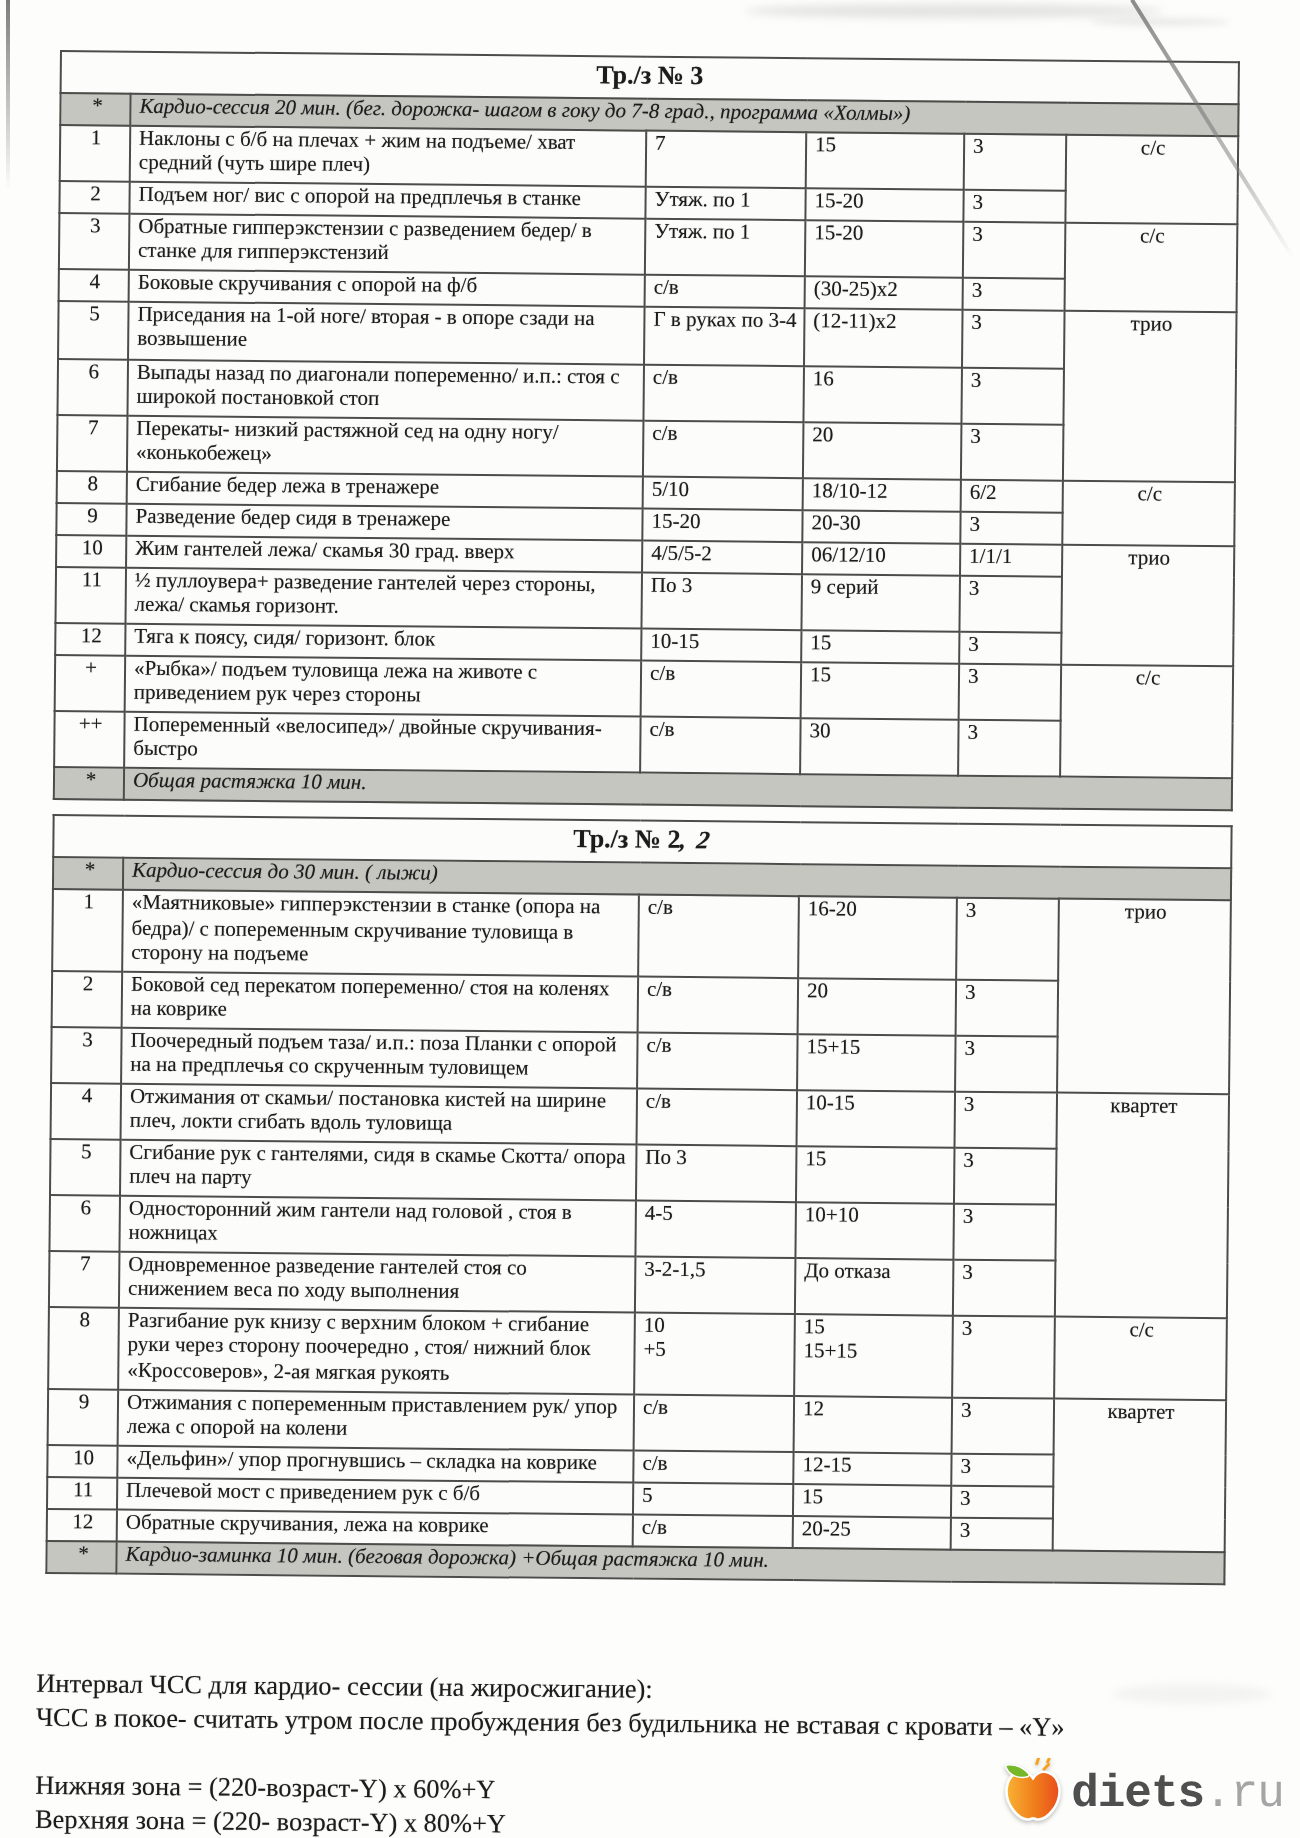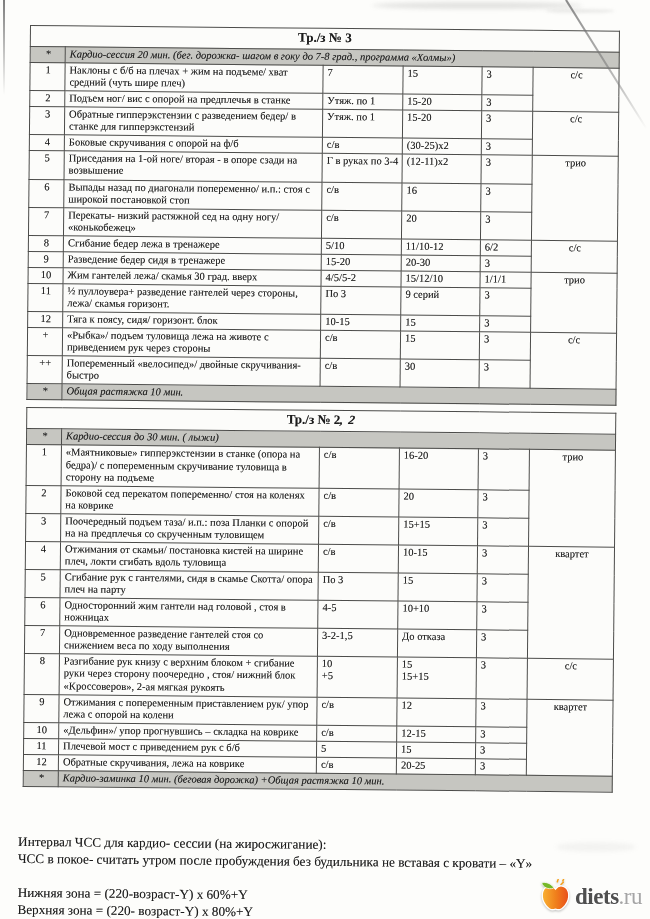--- a/index.html
+++ b/index.html
@@ -50,21 +50,21 @@
   .smudge-b{position:absolute;left:545px;top:9px;width:70px;height:4px;border-radius:50%;
     background:rgba(95,95,95,.12);filter:blur(1.5px);}
   .edge-left{position:absolute;left:3px;top:0;width:2px;height:95px;
     background:linear-gradient(to bottom,rgba(70,70,70,.7),rgba(70,70,70,0));}
   .smudge-c{position:absolute;left:556px;top:842px;width:80px;height:10px;border-radius:50%;
     background:rgba(120,120,120,.07);filter:blur(2px);}
   
   .watermark{
     position:absolute;right:8px;bottom:5px;
     display:flex;align-items:center;gap:3px;
-    font-family:Liberation Serif, serif;
+    font-family:Liberation Mono, monospace;
   }
   .watermark .brand{font-size:23px;font-weight:bold;color:#4f4f4f;letter-spacing:-0.5px;
     text-shadow:0 1px 0 #fff,0 0 3px #fff;}
   .watermark .brand .suffix{color:#a5a5a5;font-weight:normal;}
 </style>
 </head>
 <body>
 
 <div class="paper">
 
@@ -138,36 +138,36 @@
             <td class="c-num">7</td>
             <td class="c-ex">Перекаты- низкий растяжной сед на одну ногу/ «конькобежец»</td>
             <td class="c-val">с/в</td>
             <td class="c-val">20</td>
             <td class="c-val">3</td>
           </tr>
           <tr>
             <td class="c-num">8</td>
             <td class="c-ex">Сгибание бедер лежа в тренажере</td>
             <td class="c-val">5/10</td>
-            <td class="c-val">11/10-12</td>
+            <td class="c-val">18/10-12</td>
             <td class="c-val">6/2</td>
             <td class="group-cell" rowspan="2">с/с</td>
           </tr>
           <tr>
             <td class="c-num">9</td>
             <td class="c-ex">Разведение бедер сидя в тренажере</td>
             <td class="c-val">15-20</td>
             <td class="c-val">20-30</td>
             <td class="c-val">3</td>
           </tr>
           <tr>
             <td class="c-num">10</td>
             <td class="c-ex">Жим гантелей лежа/ скамья 30 град. вверх</td>
             <td class="c-val">4/5/5-2</td>
-            <td class="c-val">15/12/10</td>
+            <td class="c-val">06/12/10</td>
             <td class="c-val">1/1/1</td>
             <td class="group-cell" rowspan="3">трио</td>
           </tr>
           <tr>
             <td class="c-num">11</td>
             <td class="c-ex">½ пуллоувера+ разведение гантелей через стороны, лежа/ скамья горизонт.</td>
             <td class="c-val">По 3</td>
             <td class="c-val">9 серий</td>
             <td class="c-val">3</td>
           </tr>

